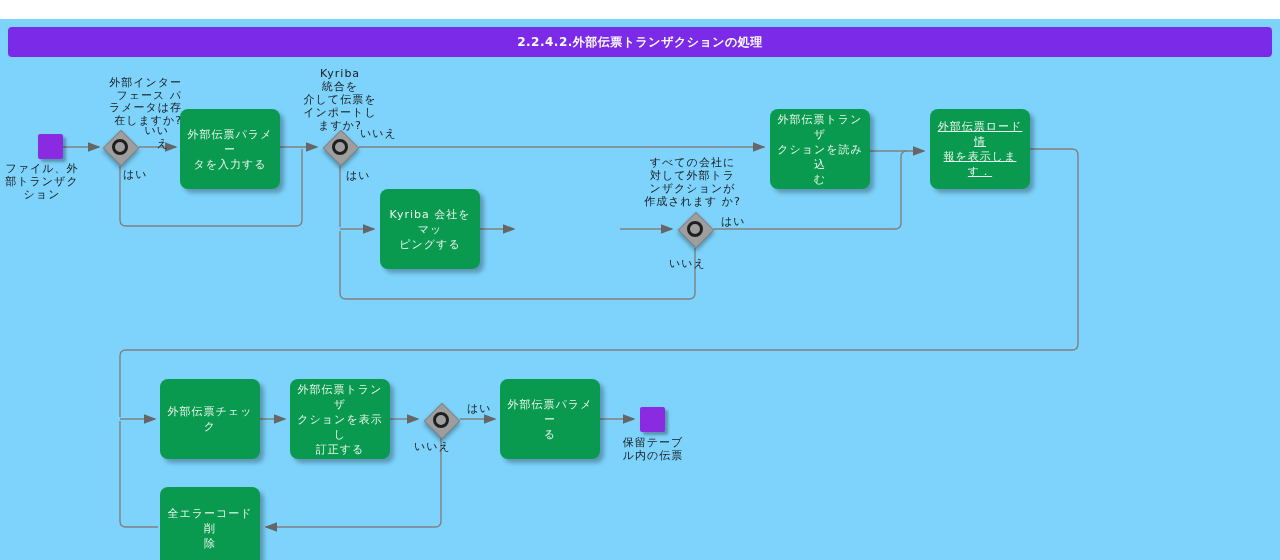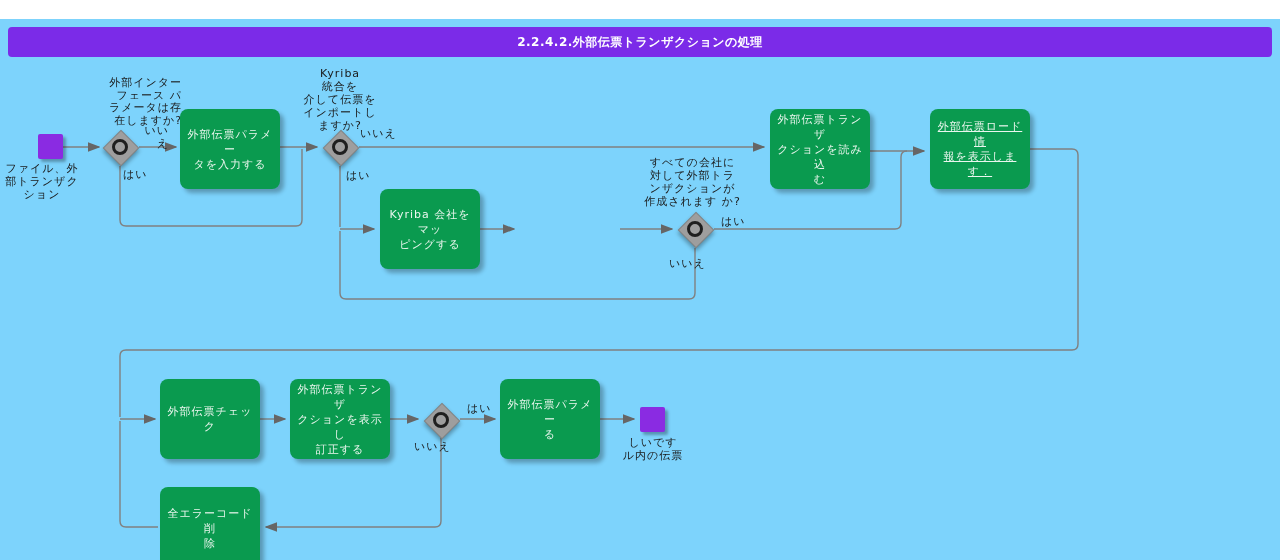--- a/index.html
+++ b/index.html
@@ -67,21 +67,21 @@
       <path d="M 158 508 L 126 508 Q 120 508 120 502 L 120 402"></path>
     </g>
   </svg>
 
   <div class="event" style="left:38px;top:115px;"></div>
   <div class="lbl" style="left:0;top:143px;width:84px;">ファイル、外
 部トランザク
 ション</div>
 
   <div class="event" style="left:640px;top:388px;"></div>
-  <div class="lbl" style="left:612px;top:417px;width:82px;">しいです
+  <div class="lbl" style="left:612px;top:417px;width:82px;">保留テーブ
 ル内の伝票</div>
 
   <div class="decision" style="left:102px;top:110px;">
     <div class="dshape"></div>
     <div class="dcircle"></div>
   </div>
   <div class="lbl" style="left:58px;top:58px;width:124px;line-height:12.5px;text-align:right;">外部インター
 フェース パ
 ラメータは存
 在しますか?</div>

